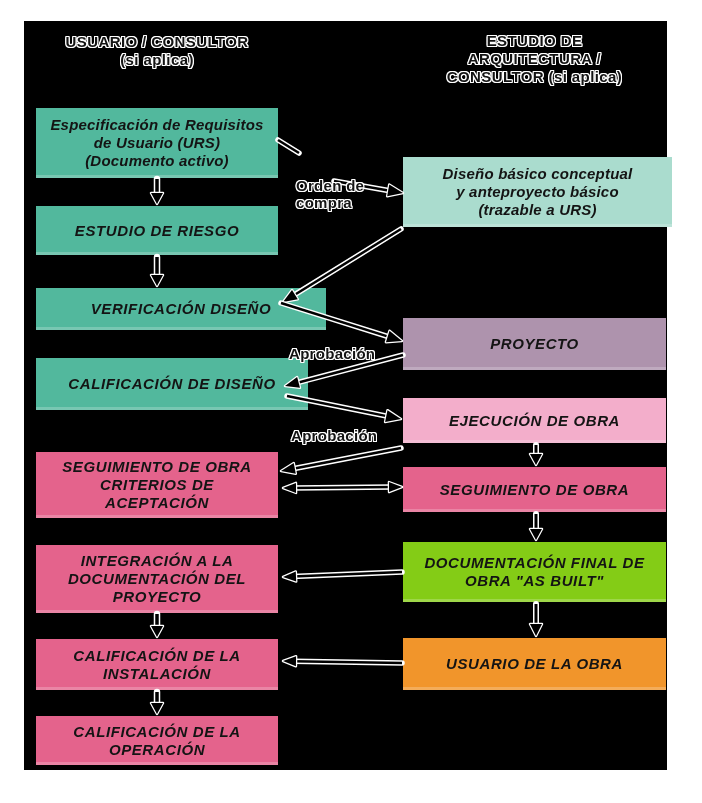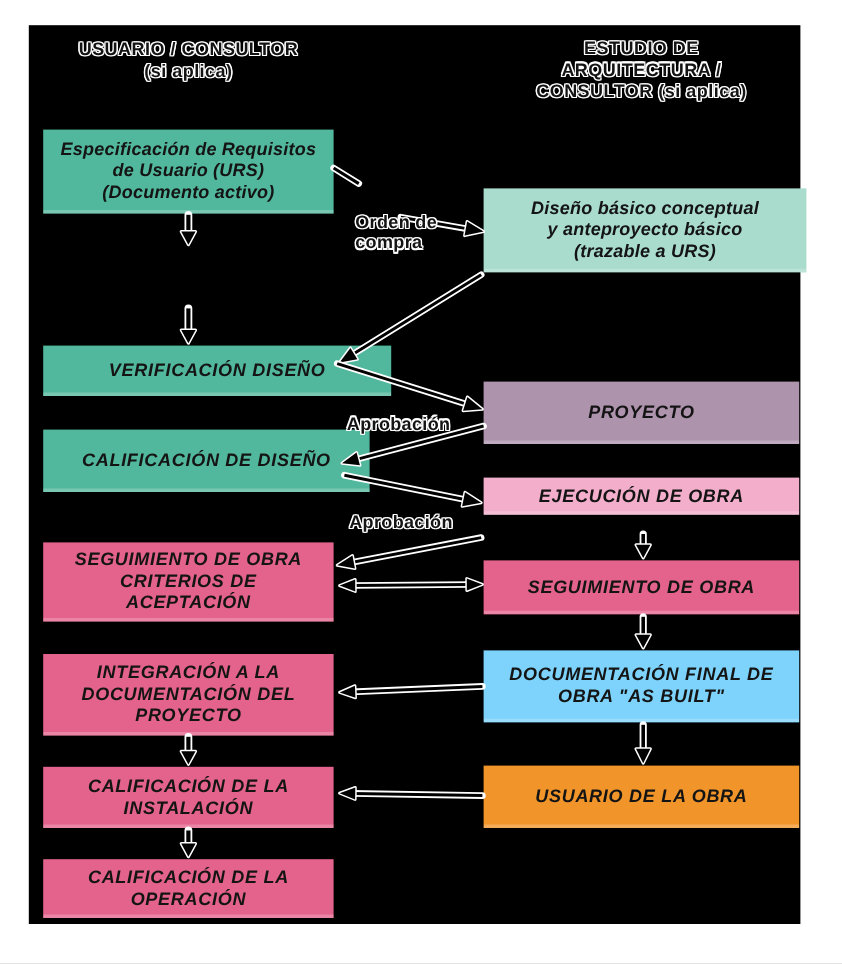--- a/index.html
+++ b/index.html
@@ -42,20 +42,23 @@
 (si aplica)</div>
   <div class="col-header" style="left:403px;top:32px;width:263px;">ESTUDIO DE
 ARQUITECTURA /
 CONSULTOR (si aplica)</div>
 
   <div class="flow-box" style="left: 36px; top: 108px; width: 242px; height: 70px; background-color: rgb(82, 184, 157);">
     <span class="label fs-mixed">Especificación de Requisitos
 de Usuario (URS)
 (Documento activo)</span>
   </div>
+  <div class="flow-box" style="left: 36px; top: 206px; width: 242px; height: 49px; background-color: rgb(82, 184, 157);">
+    <span class="label fs-caps">ESTUDIO DE RIESGO</span>
+  </div>
   <div class="flow-box" style="left: 36px; top: 288px; width: 290px; height: 42px; background-color: rgb(82, 184, 157);">
     <span class="label fs-caps">VERIFICACIÓN DISEÑO</span>
   </div>
   <div class="flow-box" style="left: 36px; top: 358px; width: 272px; height: 52px; background-color: rgb(82, 184, 157);">
     <span class="label fs-caps">CALIFICACIÓN DE DISEÑO</span>
   </div>
   <div class="flow-box" style="left: 36px; top: 452px; width: 242px; height: 66px; background-color: rgb(228, 99, 140);">
     <span class="label fs-caps">SEGUIMIENTO DE OBRA
 CRITERIOS DE
 ACEPTACIÓN</span>
@@ -75,27 +78,27 @@
   </div>
 
   <div class="flow-box" style="left: 403px; top: 157px; width: 269px; height: 70px; background-color: rgb(170, 220, 206);">
     <span class="label fs-mixed">Diseño básico conceptual
 y anteproyecto básico
 (trazable a URS)</span>
   </div>
   <div class="flow-box" style="left: 403px; top: 318px; width: 263px; height: 52px; background-color: rgb(174, 147, 173);">
     <span class="label fs-caps">PROYECTO</span>
   </div>
-  <div class="flow-box" style="left: 403px; top: 398px; width: 263px; height: 31px; background-color: rgb(243, 174, 203);">
+  <div class="flow-box" style="left: 403px; top: 398px; width: 263px; height: 45px; background-color: rgb(243, 174, 203);">
     <span class="label fs-caps">EJECUCIÓN DE OBRA</span>
   </div>
   <div class="flow-box" style="left: 403px; top: 467px; width: 263px; height: 45px; background-color: rgb(228, 99, 140);">
     <span class="label fs-caps">SEGUIMIENTO DE OBRA</span>
   </div>
-  <div class="flow-box" style="left: 403px; top: 542px; width: 263px; height: 60px; background-color: #7dd3fc;">
+  <div class="flow-box" style="left: 403px; top: 542px; width: 263px; height: 60px; background-color: #84cc16;">
     <span class="label fs-caps">DOCUMENTACIÓN FINAL DE
 OBRA "AS BUILT"</span>
   </div>
   <div class="flow-box" style="left: 403px; top: 638px; width: 263px; height: 52px; background-color: rgb(241, 149, 43);">
     <span class="label fs-caps">USUARIO DE LA OBRA</span>
   </div>
 
   <svg class="connectors" viewBox="0 0 702 803">
       <line x1="278" y1="140" x2="299" y2="153" stroke="#FFFFFF" stroke-width="5.5" stroke-linecap="round"></line>
       <line x1="278" y1="140" x2="299" y2="153" stroke="#000000" stroke-width="2.5" stroke-linecap="butt"></line>

